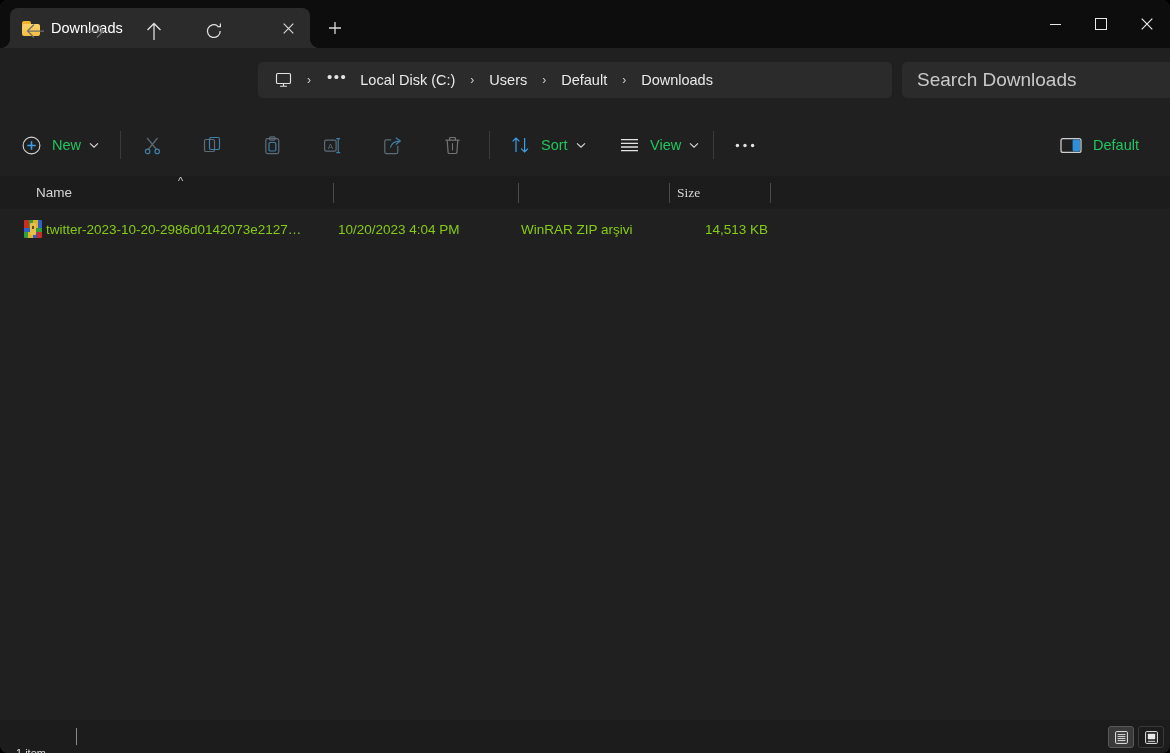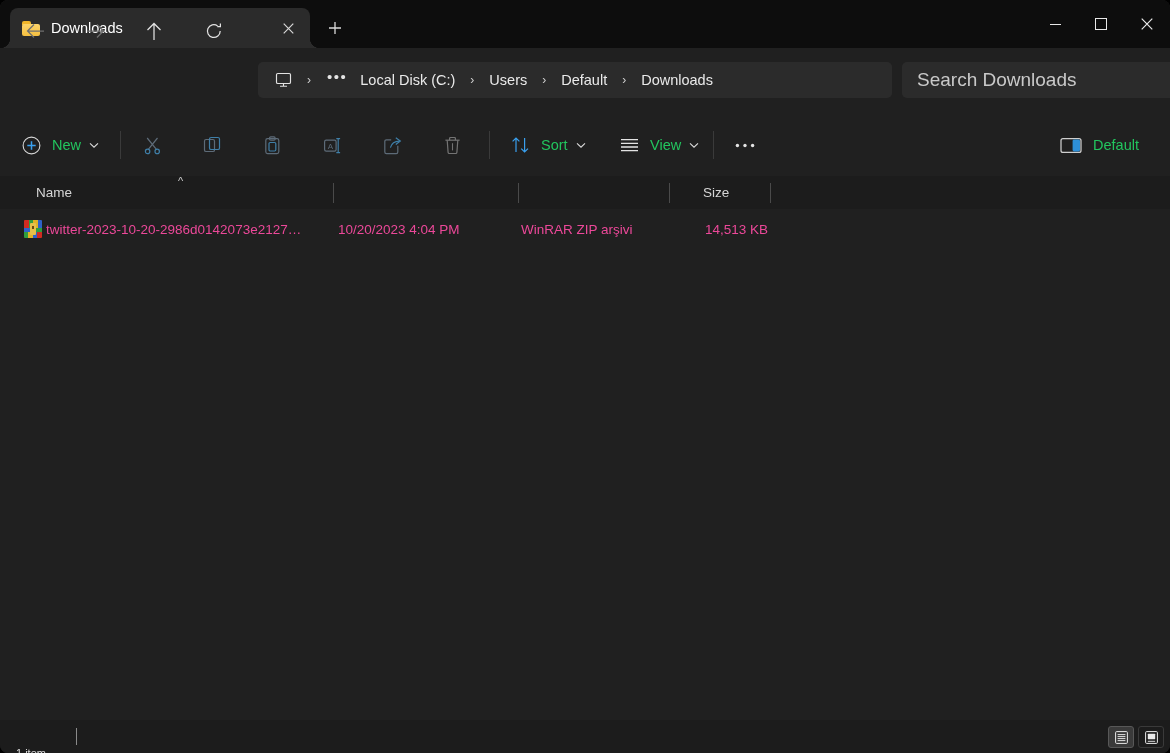--- a/index.html
+++ b/index.html
@@ -289,21 +289,21 @@
     left: 8px; top: 6px;
     width: 1154px;
     height: 28px;
     border-radius: 4px;
     display: flex;
     align-items: center;
   }
   .cell {
     position: absolute;
     font-size: 13.5px;
-    color: #ec4899;
+    color: #84cc16;
     white-space: nowrap;
   }
   .cell-name { left: 38px; }
   .cell-date { left: 330px; }
   .cell-type { left: 513px; }
   .cell-size { left: 600px; width: 160px; text-align: right; }
 
   .rar-icon {
     position: absolute;
     left: 16px; top: 5px;
@@ -576,21 +576,21 @@
     <div class="colh" style="left:0;width:333px;padding-left:36px;align-items:center;">
       <span>Name</span>
     </div>
     <div class="sortcaret">^</div>
     <div class="colh-divider" style="left:333px;"></div>
 
     <div class="colh-divider" style="left:518px;"></div>
 
     <div class="colh-divider" style="left:669px;"></div>
 
-    <div class="colh" style="left:694px;width:100px;padding-left:9px;">
+    <div class="colh" style="left:668px;width:100px;padding-left:9px;font-family:Liberation Serif, serif;">
       <span>Size</span>
     </div>
     <div class="colh-divider" style="left:770px;"></div>
   </div>
 
   <div id="filelist">
     <div class="filerow">
       <div class="rar-icon">
         <i style="left:0px;  top:0px;  width:5px;  height:8px;  background:#d02b20;"></i>
         <i style="left:5px;  top:0px;  width:4px;  height:8px;  background:#2f9e3f;"></i>

